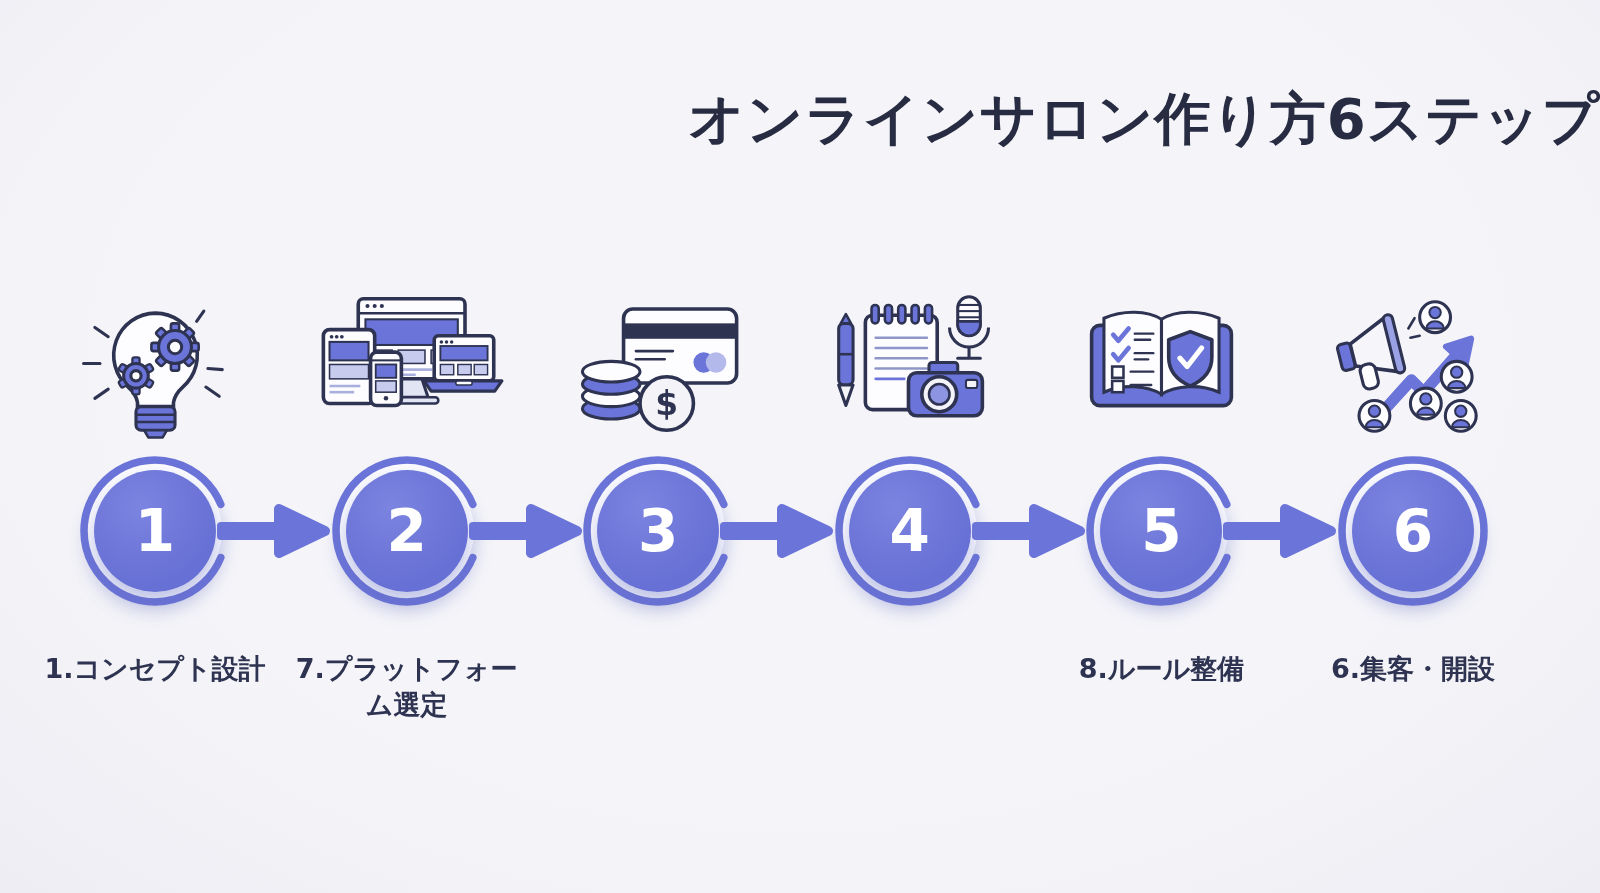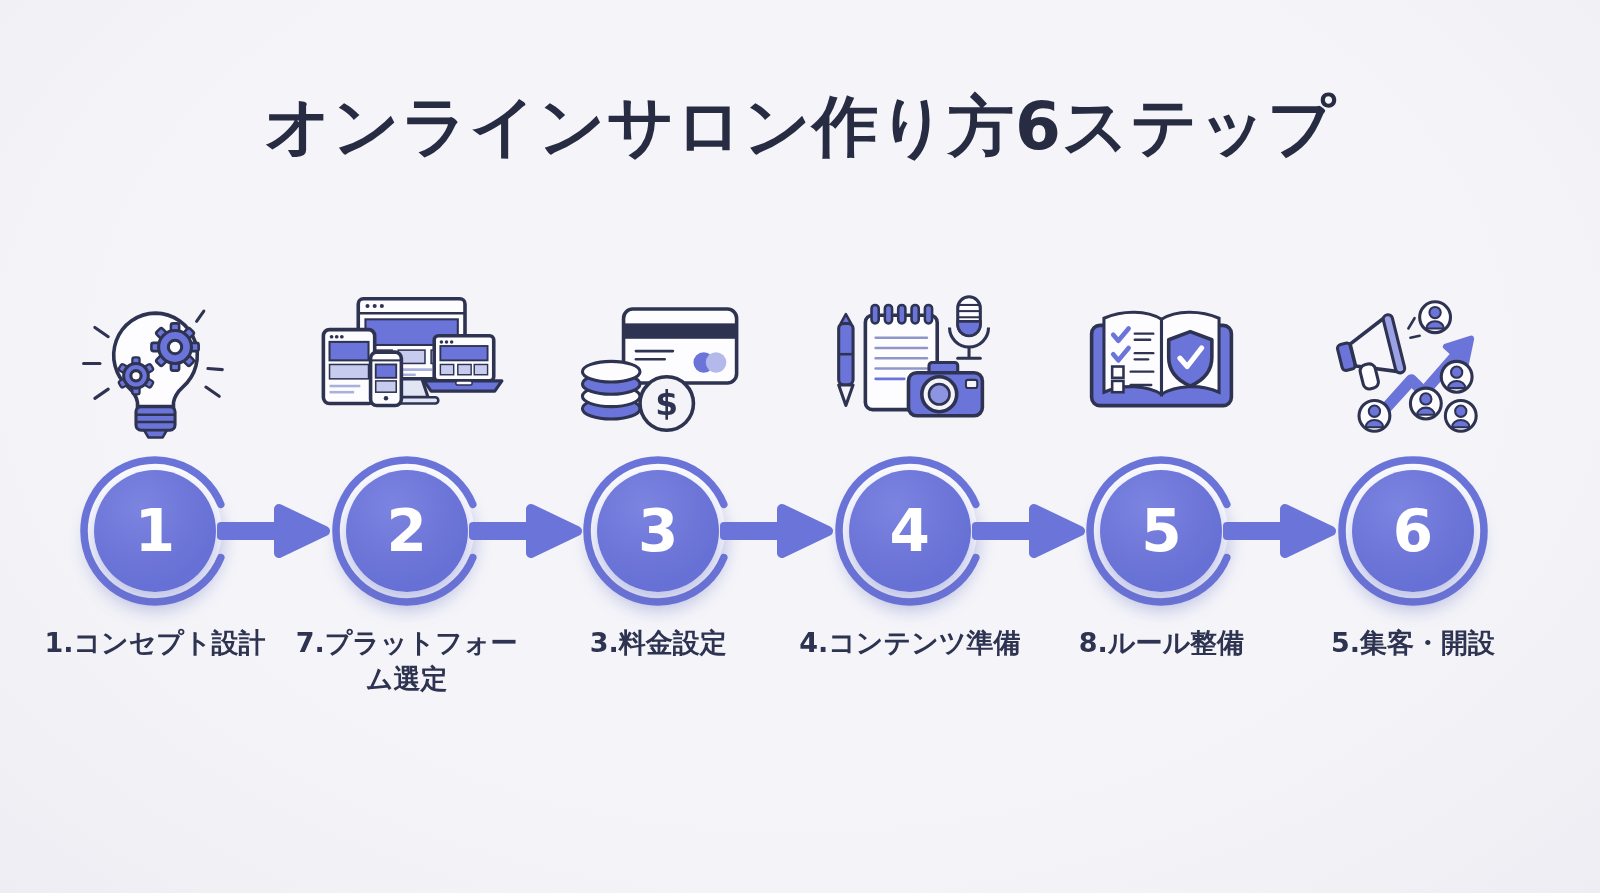--- a/index.html
+++ b/index.html
@@ -5,43 +5,43 @@
   html,body{margin:0;padding:0;}
   .canvas{
     position:relative;
     width:1600px;height:893px;
     background:radial-gradient(ellipse at 50% 40%, #f5f5f9 60%, #ededf3 100%);
     font-family:"DejaVu Sans","Liberation Sans",sans-serif;
     overflow:hidden;
   }
   .title{
     position:absolute;top:82px;left:0;width:100%;
-    text-align:center;
-    font-size:66px;font-weight:800;letter-spacing:1px;
+    text-align:right;
+    font-size:56px;font-weight:800;letter-spacing:1px;
     color:#272c42;
   }
   .step{position:absolute;top:285px;width:252px;}
   .step-1{left:29px;} .step-2{left:280.6px;} .step-3{left:532.2px;}
   .step-4{left:783.8px;} .step-5{left:1035.4px;} .step-6{left:1287px;}
   .icon-box{height:160px;display:flex;align-items:center;justify-content:center;}
   .circle-wrap{position:relative;width:156px;height:156px;margin:8px auto 0;}
   .circle-bg{
     position:absolute;left:11px;top:11px;width:134px;height:134px;border-radius:50%;
     background:#fcfcff;box-shadow:0 10px 20px rgba(110,118,200,.22);
   }
   .ring{position:absolute;left:0;top:0;}
   .circle-fill{
     position:absolute;left:17px;top:17px;width:122px;height:122px;border-radius:50%;
     background:radial-gradient(circle at 38% 30%, #7b84e0 0%, #6770d4 70%);
     box-shadow:0 12px 22px rgba(96,104,190,.40);
     display:flex;align-items:center;justify-content:center;
     color:#ffffff;font-size:58px;font-weight:700;
   }
   .label{
-    margin-top:16px;text-align:center;
+    margin-top:42px;text-align:center;
     font-size:27px;font-weight:700;color:#2d3350;
     white-space:pre-line;line-height:1.35;
   }
   .arrow{position:absolute;top:499px;}
   .arrow-1{left:217px;} .arrow-2{left:468.6px;} .arrow-3{left:720.2px;}
   .arrow-4{left:971.8px;} .arrow-5{left:1223.4px;}
 </style>
 </head>
 <body>
 
@@ -180,21 +180,20 @@
     </div>
     <div class="circle-wrap">
       <div class="circle-bg"></div>
       <svg class="ring" width="156" height="156">
         <path d="M143.83,51.41 A71,71 0 1 0 143.83,104.59" fill="none" stroke="#6b74d8" stroke-width="7.5" stroke-linecap="round"></path>
       </svg>
       <div class="circle-fill">
         <span>3</span>
       </div>
     </div>
-    <div class="label">3.料金設定</div>
   </div>
 
   <div class="step step-4">
     <div class="icon-box">
       <svg width="195" height="155" viewBox="0 0 190 150">
         <path d="M28,34 l5,-9 l5,9 z" fill="#6b74d8" stroke="#2e3352" stroke-width="2.5" stroke-linejoin="round"></path>
         <rect x="26" y="34" width="14" height="60" rx="5" fill="#6b74d8" stroke="#2e3352" stroke-width="3"></rect>
         <line x1="26" y1="64" x2="40" y2="64" stroke="#2e3352" stroke-width="2.5"></line>
         <path d="M26,94 h14 l-7,20 z" fill="#f4f4f8" stroke="#2e3352" stroke-width="3" stroke-linejoin="round"></path>
         <rect x="52" y="26" width="70" height="92" rx="7" fill="#fdfdff" stroke="#2e3352" stroke-width="3.5"></rect>
@@ -229,21 +228,20 @@
     </div>
     <div class="circle-wrap">
       <div class="circle-bg"></div>
       <svg class="ring" width="156" height="156">
         <path d="M143.83,51.41 A71,71 0 1 0 143.83,104.59" fill="none" stroke="#6b74d8" stroke-width="7.5" stroke-linecap="round"></path>
       </svg>
       <div class="circle-fill">
         <span>4</span>
       </div>
     </div>
-    <div class="label">4.コンテンツ準備</div>
   </div>
 
   <div class="step step-5">
     <div class="icon-box">
       <svg width="185" height="155" viewBox="0 0 180 150">
         <rect x="22" y="36" width="136" height="78" rx="8" fill="#6b74d8" stroke="#2e3352" stroke-width="3.5"></rect>
         <path d="M90,30 C76,21 52,21 34,29 L34,101 C52,93 76,94 90,103 Z" fill="#fdfdff" stroke="#2e3352" stroke-width="3"></path>
         <path d="M90,30 C104,21 128,21 146,29 L146,101 C128,93 104,94 90,103 Z" fill="#fdfdff" stroke="#2e3352" stroke-width="3"></path>
         <g stroke="#6b74d8" stroke-width="4.5" fill="none" stroke-linecap="round" stroke-linejoin="round">
           <polyline points="43,45 48,51 58,39"></polyline>
@@ -321,21 +319,21 @@
     </div>
     <div class="circle-wrap">
       <div class="circle-bg"></div>
       <svg class="ring" width="156" height="156">
         <circle cx="78" cy="78" r="71" fill="none" stroke="#6b74d8" stroke-width="7.5"></circle>
       </svg>
       <div class="circle-fill">
         <span>6</span>
       </div>
     </div>
-    <div class="label">5.集客・開設</div>
+    <div class="label">6.集客・開設</div>
   </div>
 
   <svg class="arrow arrow-1" width="115" height="64" viewBox="0 0 115 64">
     <rect x="0" y="23" width="68" height="18" rx="4" fill="#6b74d8"></rect>
     <path d="M62,10 L108,32 L62,54 Z" fill="#6b74d8" stroke="#6b74d8" stroke-width="10" stroke-linejoin="round"></path>
   </svg>
   <svg class="arrow arrow-2" width="115" height="64" viewBox="0 0 115 64">
     <rect x="0" y="23" width="68" height="18" rx="4" fill="#6b74d8"></rect>
     <path d="M62,10 L108,32 L62,54 Z" fill="#6b74d8" stroke="#6b74d8" stroke-width="10" stroke-linejoin="round"></path>
   </svg>

